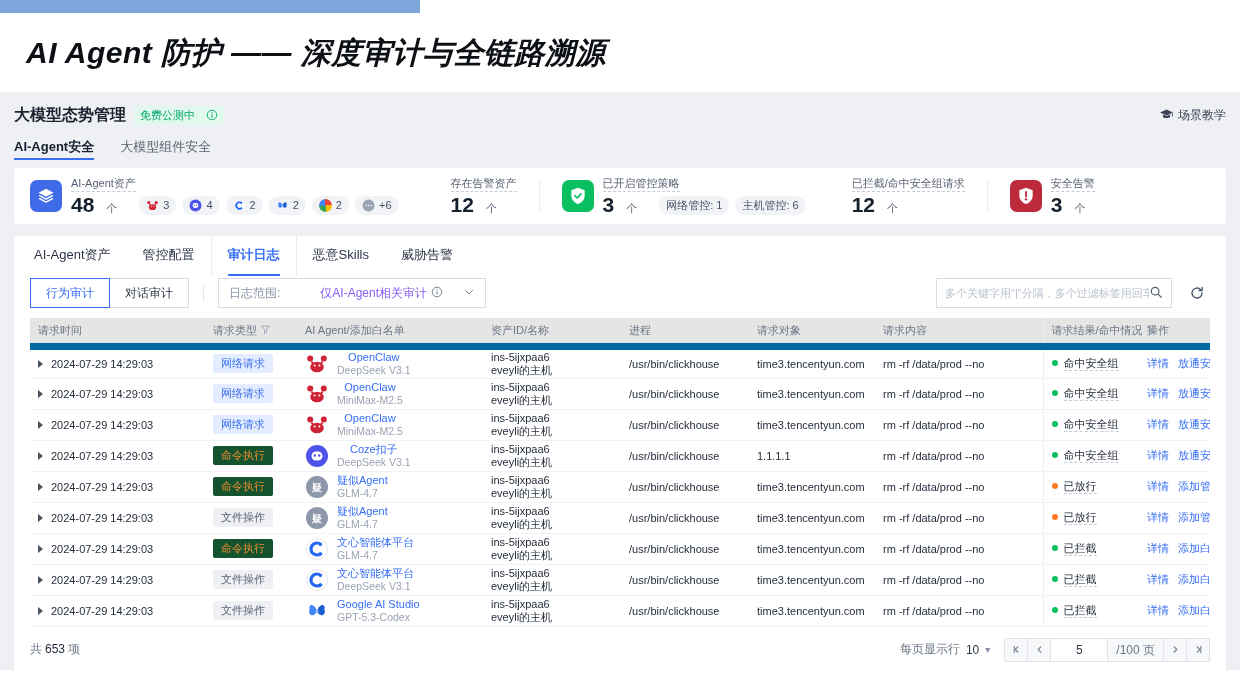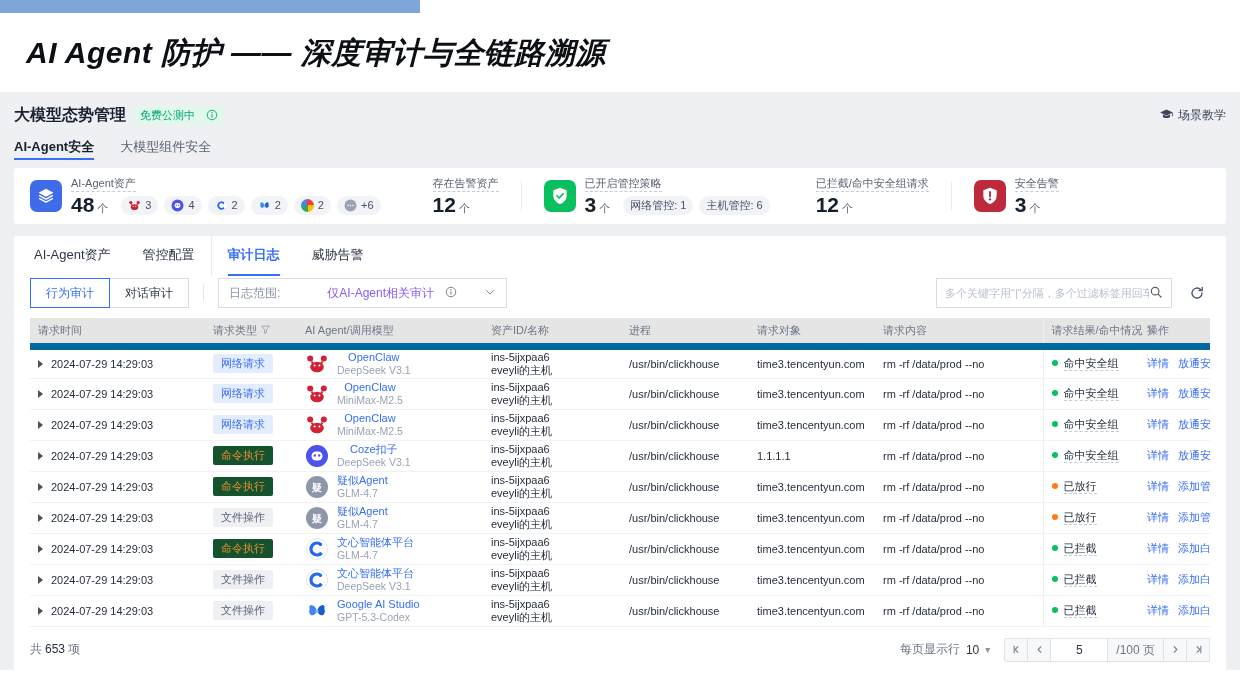--- a/index.html
+++ b/index.html
@@ -26,21 +26,21 @@
 
   .stats-card { background:#fff; border-radius:3px; margin-top:8px; height:56px;
     display:flex; align-items:center; padding:0 16px; }
   .metric { display:flex; align-items:center; gap:9px; }
   .m-icon { width:32px; height:32px; border-radius:7px; display:flex; align-items:center;
     justify-content:center; flex:0 0 32px; }
   .m-icon svg { width:20px; height:20px; }
   .m-icon.blue { background:#3f6be8; } .m-icon.green { background:#0abf5f; } .m-icon.red { background:#bc2a3c; }
   .m-label { font-size:11px; color:#596273; border-bottom:1px dashed #c6ccd6; padding-bottom:1px;
     display:inline-block; line-height:13px; }
-  .m-valrow { display:flex; align-items:baseline; gap:3px; margin-top:2px; }
+  .m-valrow { display:flex; align-items:baseline; gap:12px; margin-top:2px; }
   .m-value { font-size:21px; font-weight:bold; color:#15202e; line-height:22px; }
   .m-unit { font-size:11px; color:#596273; }
   .chips { display:inline-flex; gap:6px; margin-left:10px; align-self:center; }
   .chip { background:#f1f3f6; border-radius:10px; height:19px; padding:0 7px;
     display:inline-flex; align-items:center; gap:4px; font-size:11px; color:#46526a; }
   .chip svg, .chip .cg { width:13px; height:13px; }
   .cg { border-radius:50%; display:inline-block;
     background:conic-gradient(#ea4335 0 25%,#fbbc05 0 50%,#34a853 0 75%,#4285f4 0 100%); }
   .stat-div { width:1px; height:30px; background:#e8ebf0; margin:0 22px; }
   .gap1 { width:52px; } .gap2 { width:46px; }
@@ -53,21 +53,21 @@
   .ptab.on { color:#366ef4; font-weight:bold; }
   .ptab.on:after { content:""; position:absolute; left:16px; right:16px; bottom:0; height:2px; background:#366ef4; }
 
   .toolbar { display:flex; align-items:center; padding:2px 16px 10px 16px; }
   .seg-btn { height:30px; padding:0 15px; border:1px solid #d8dde5; background:#fff; font-size:12px;
     color:#2c3546; display:flex; align-items:center; cursor:pointer; }
   .seg-btn.on { border-color:#366ef4; color:#366ef4; position:relative; z-index:1; }
   .seg-btn + .seg-btn { margin-left:-1px; }
   .tb-div { width:1px; height:16px; background:#e3e7ed; margin:0 14px; }
   .scope-box { height:30px; border:1px solid #d8dde5; background:#fff; display:flex; align-items:center;
-    gap:11px; padding:0 10px; font-size:12px; cursor:pointer; }
+    gap:4px; padding:0 10px; font-size:12px; cursor:pointer; }
   .scope-prefix { color:#8a93a6; } .scope-value { color:#8b5cf6;margin-left:36px; }
   .scope-box .chev { margin-left:16px; }
   .toolbar .spacer { flex:1; }
   .search-box { width:236px; height:30px; border:1px solid #d8dde5; background:#fff; display:flex;
     align-items:center; padding:0 8px; }
   .search-box input { border:none; outline:none; flex:1; font-size:11px; color:#2c3546;
     font-family:inherit; background:transparent; }
   .search-box input::placeholder { color:#b9c0cc; }
   .refresh-btn { margin-left:12px; width:26px; height:26px; display:flex; align-items:center;
     justify-content:center; cursor:pointer; }
@@ -279,20 +279,21 @@
         </div>
       </div>
     </div>
   </div>
 
   <div class="panel">
     <div class="panel-tabs" id="panel-tabs">
         <div class="ptab">AI-Agent资产</div>
         <div class="ptab">管控配置</div>
         <div class="ptab on sep">审计日志</div>
+        <div class="ptab sep">恶意Skills</div>
         <div class="ptab">威胁告警</div>
       </div>
 
     <div class="toolbar">
       <button class="seg-btn on">行为审计</button>
       <button class="seg-btn">对话审计</button>
       <span class="tb-div"></span>
       <div class="scope-box">
         <span class="scope-prefix">日志范围: </span>
         <span class="scope-value">仅AI-Agent相关审计</span>
@@ -332,21 +333,21 @@
         <col style="width:168px">
           <col style="width:96px">
           <col>
       </colgroup>
       <thead>
           <tr id="table-head">
             <th>请求时间</th>
             <th>请求类型<span class="funnel"><svg viewBox="0 0 24 24" width="11" height="11">
                   <path d="M3.5 4.5h17l-6.5 8v6l-4 2v-8z" fill="none" stroke="#98a2b3" stroke-width="2" stroke-linejoin="round"></path>
                 </svg></span></th>
-            <th>AI Agent/调用模型</th>
+            <th>AI Agent/添加白名单</th>
             <th>资产ID/名称</th>
             <th>进程</th>
             <th>请求对象</th>
             <th>请求内容</th>
             <th class="c-res-b">请求结果/命中情况<span class="funnel"><svg viewBox="0 0 24 24" width="11" height="11">
                   <path d="M3.5 4.5h17l-6.5 8v6l-4 2v-8z" fill="none" stroke="#98a2b3" stroke-width="2" stroke-linejoin="round"></path>
                 </svg></span></th>
             <th>操作</th>
           </tr>
         </thead>

